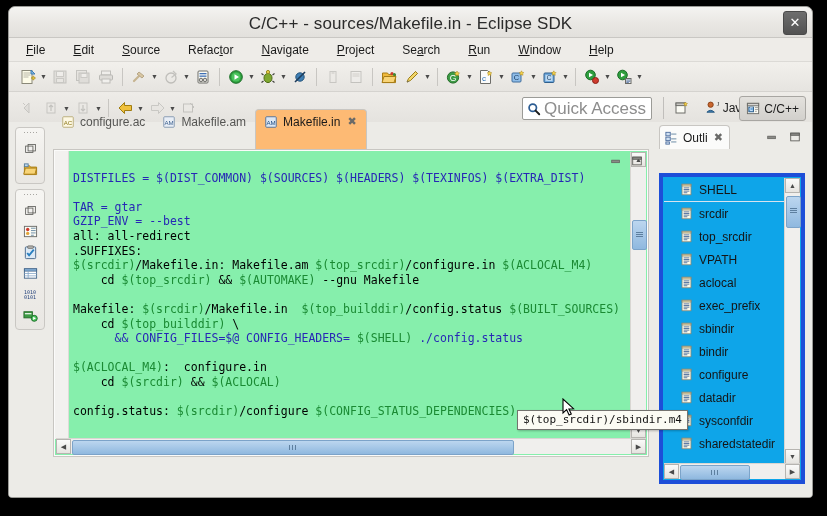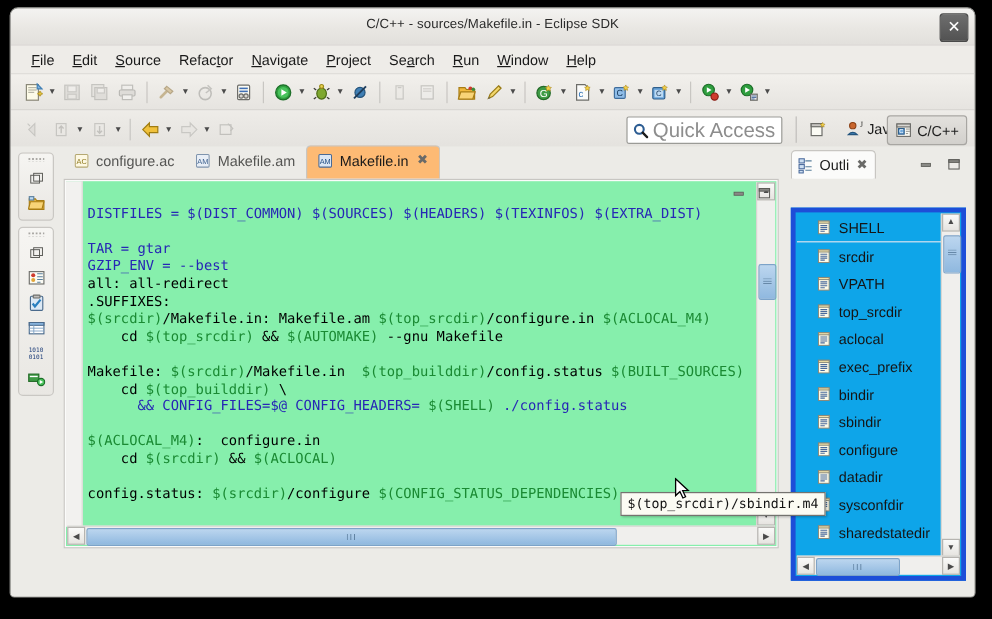--- a/index.html
+++ b/index.html
@@ -29,21 +29,21 @@
     position: relative;
     height: 30px;
     background: linear-gradient(to bottom, #f4f3f1 0%, #e9e7e3 55%, #e2e0dc 100%);
     border-bottom: 1px solid #c9c7c3;
     border-radius: 6px 6px 0 0;
   }
   .title-text {
     position: absolute;
     left: 0; right: 0; top: 7px;
     text-align: center;
-    font-size: 11px;
+    font-size: 17px;
     color: #2b2b2b;
     letter-spacing: 0.1px;
   }
   .close-btn {
     position: absolute;
     right: 5px; top: 4px;
     width: 22px; height: 22px;
     border-radius: 3px;
     background: linear-gradient(to bottom,#6e6e6e,#525252);
     border: 1px solid #4a4a4a;
@@ -54,21 +54,21 @@
     cursor: pointer;
   }
   
   .menubar {
     height: 23px;
     background: #eeece8;
     border-bottom: 1px solid #dcdad6;
     padding-left: 10px;
     display: flex;
     align-items: center;
-    gap: 1px;
+    gap: 14px;
   }
   .menu-item {
     font-size: 12px;
     color: #1a1a1a;
     padding: 2px 7px;
     cursor: pointer;
     white-space: nowrap;
   }
   .menu-item u { text-decoration: underline; }
   
@@ -199,21 +199,21 @@
   .tabrow {
     position: relative;
     height: 24px;
     display: flex;
     align-items: flex-end;
   }
   .etab {
     height: 22px;
     display: flex; align-items: center;
     gap: 5px;
-    padding: 0 9px 4px 8px;
+    padding: 0 9px 16px 8px;
     font-size: 12px;
     color: #555553;
     cursor: pointer;
     border-radius: 4px 4px 0 0;
   }
   .etab.active {
     background: #fdba74;
     color: #1a1a1a;
     border: 1px solid #c8c6c2;
     border-bottom: none;
@@ -896,71 +896,71 @@
                 <span>srcdir</span>
               </div>
               <div class="out-row">
                 <span>
                   <svg class="ico" width="13" height="13" viewBox="0 0 16 16">
                     <rect x="2.5" y="1.5" width="11" height="13" fill="#fdfbe8" stroke="#8a8878"></rect>
                     <rect x="2.5" y="1.5" width="11" height="2.2" fill="#f0e2a8" stroke="#8a8878"></rect>
                     <path d="M4.5 6 h7 M4.5 8 h7 M4.5 10 h7 M4.5 12 h4.5" stroke="#4a6a9c" stroke-width="1.1"></path>
                   </svg>
                 </span>
+                <span>top_srcdir</span>
+              </div>
+              <div class="out-row">
+                <span>
+                  <svg class="ico" width="13" height="13" viewBox="0 0 16 16">
+                    <rect x="2.5" y="1.5" width="11" height="13" fill="#fdfbe8" stroke="#8a8878"></rect>
+                    <rect x="2.5" y="1.5" width="11" height="2.2" fill="#f0e2a8" stroke="#8a8878"></rect>
+                    <path d="M4.5 6 h7 M4.5 8 h7 M4.5 10 h7 M4.5 12 h4.5" stroke="#4a6a9c" stroke-width="1.1"></path>
+                  </svg>
+                </span>
                 <span>VPATH</span>
               </div>
               <div class="out-row">
                 <span>
                   <svg class="ico" width="13" height="13" viewBox="0 0 16 16">
                     <rect x="2.5" y="1.5" width="11" height="13" fill="#fdfbe8" stroke="#8a8878"></rect>
                     <rect x="2.5" y="1.5" width="11" height="2.2" fill="#f0e2a8" stroke="#8a8878"></rect>
                     <path d="M4.5 6 h7 M4.5 8 h7 M4.5 10 h7 M4.5 12 h4.5" stroke="#4a6a9c" stroke-width="1.1"></path>
                   </svg>
                 </span>
-                <span>top_srcdir</span>
-              </div>
-              <div class="out-row">
-                <span>
-                  <svg class="ico" width="13" height="13" viewBox="0 0 16 16">
-                    <rect x="2.5" y="1.5" width="11" height="13" fill="#fdfbe8" stroke="#8a8878"></rect>
-                    <rect x="2.5" y="1.5" width="11" height="2.2" fill="#f0e2a8" stroke="#8a8878"></rect>
-                    <path d="M4.5 6 h7 M4.5 8 h7 M4.5 10 h7 M4.5 12 h4.5" stroke="#4a6a9c" stroke-width="1.1"></path>
-                  </svg>
-                </span>
                 <span>aclocal</span>
               </div>
               <div class="out-row">
                 <span>
                   <svg class="ico" width="13" height="13" viewBox="0 0 16 16">
                     <rect x="2.5" y="1.5" width="11" height="13" fill="#fdfbe8" stroke="#8a8878"></rect>
                     <rect x="2.5" y="1.5" width="11" height="2.2" fill="#f0e2a8" stroke="#8a8878"></rect>
                     <path d="M4.5 6 h7 M4.5 8 h7 M4.5 10 h7 M4.5 12 h4.5" stroke="#4a6a9c" stroke-width="1.1"></path>
                   </svg>
                 </span>
                 <span>exec_prefix</span>
               </div>
               <div class="out-row">
                 <span>
                   <svg class="ico" width="13" height="13" viewBox="0 0 16 16">
                     <rect x="2.5" y="1.5" width="11" height="13" fill="#fdfbe8" stroke="#8a8878"></rect>
                     <rect x="2.5" y="1.5" width="11" height="2.2" fill="#f0e2a8" stroke="#8a8878"></rect>
                     <path d="M4.5 6 h7 M4.5 8 h7 M4.5 10 h7 M4.5 12 h4.5" stroke="#4a6a9c" stroke-width="1.1"></path>
                   </svg>
                 </span>
+                <span>sbindir</span>
+              </div>
+              <div class="out-row">
+                <span>
+                  <svg class="ico" width="13" height="13" viewBox="0 0 16 16">
+                    <rect x="2.5" y="1.5" width="11" height="13" fill="#fdfbe8" stroke="#8a8878"></rect>
+                    <rect x="2.5" y="1.5" width="11" height="2.2" fill="#f0e2a8" stroke="#8a8878"></rect>
+                    <path d="M4.5 6 h7 M4.5 8 h7 M4.5 10 h7 M4.5 12 h4.5" stroke="#4a6a9c" stroke-width="1.1"></path>
+                  </svg>
+                </span>
                 <span>bindir</span>
-              </div>
-              <div class="out-row">
-                <span>
-                  <svg class="ico" width="13" height="13" viewBox="0 0 16 16">
-                    <rect x="2.5" y="1.5" width="11" height="13" fill="#fdfbe8" stroke="#8a8878"></rect>
-                    <rect x="2.5" y="1.5" width="11" height="2.2" fill="#f0e2a8" stroke="#8a8878"></rect>
-                    <path d="M4.5 6 h7 M4.5 8 h7 M4.5 10 h7 M4.5 12 h4.5" stroke="#4a6a9c" stroke-width="1.1"></path>
-                  </svg>
-                </span>
-                <span>sbindir</span>
               </div>
               <div class="out-row">
                 <span>
                   <svg class="ico" width="13" height="13" viewBox="0 0 16 16">
                     <rect x="2.5" y="1.5" width="11" height="13" fill="#fdfbe8" stroke="#8a8878"></rect>
                     <rect x="2.5" y="1.5" width="11" height="2.2" fill="#f0e2a8" stroke="#8a8878"></rect>
                     <path d="M4.5 6 h7 M4.5 8 h7 M4.5 10 h7 M4.5 12 h4.5" stroke="#4a6a9c" stroke-width="1.1"></path>
                   </svg>
                 </span>
                 <span>configure</span>

